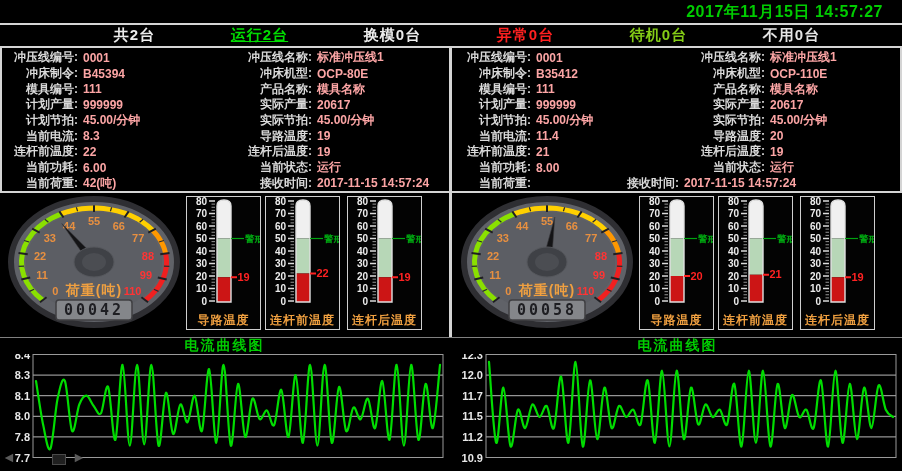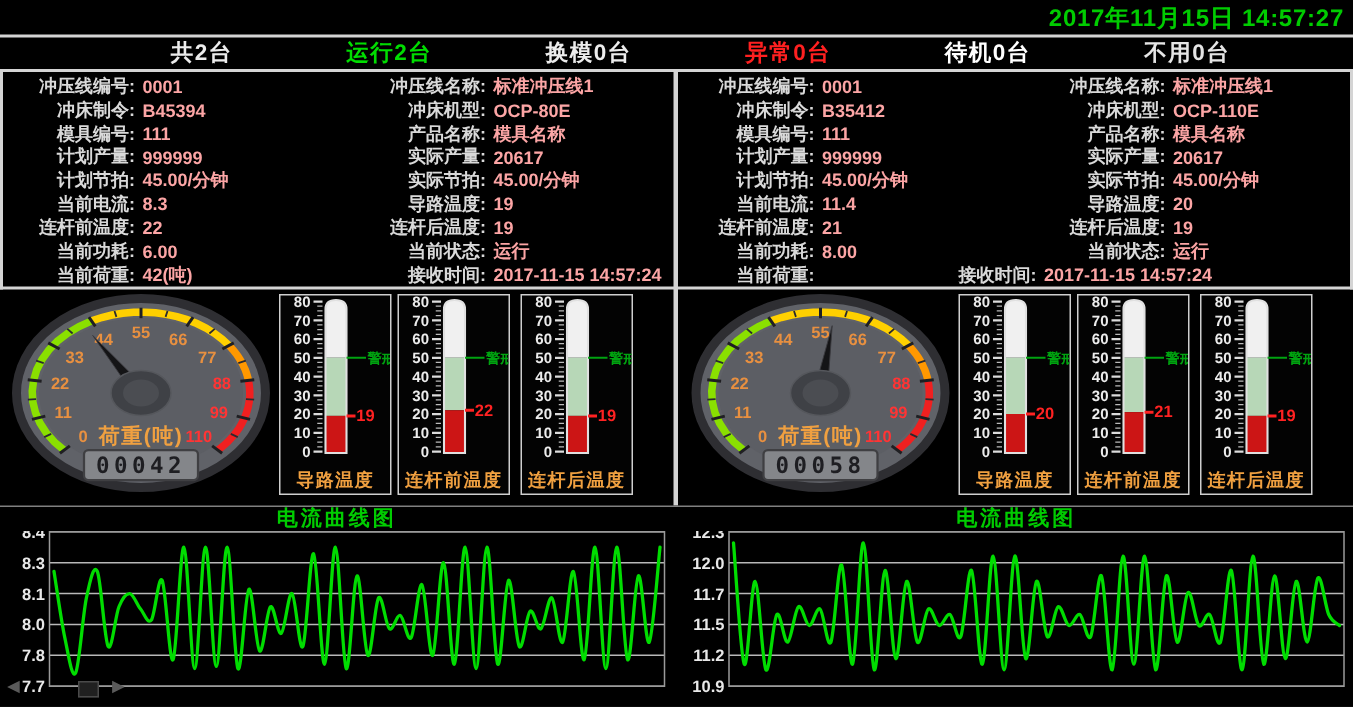--- a/index.html
+++ b/index.html
@@ -2,33 +2,33 @@
 <html><head>
 <meta charset="utf-8">
 <style>
   html,body{margin:0;padding:0;background:#151515;}
   .screen{position:relative;width:902px;height:471px;background:#000;overflow:hidden;
           font-family:"Liberation Sans",sans-serif;}
   
   .hline{position:absolute;left:0;right:0;background:#d4d4d4;}
   .vline{position:absolute;background:#d4d4d4;}
   
-  .titlebar{position:absolute;top:0;left:0;right:0;height:40px;}
+  .titlebar{position:absolute;top:0;left:0;right:13px;height:40px;}
   .datetime{position:absolute;right:6px;top:2px;font-size:16px;font-weight:bold;
             color:#00cc00;letter-spacing:.5px;white-space:nowrap;}
   
   .statusbar{position:absolute;top:25px;left:0;right:0;height:21px;display:flex;
              align-items:center;justify-content:space-around;padding:0 60px;}
   .status-cell{font-size:15px;font-weight:bold;letter-spacing:1px;white-space:nowrap;margin-left:32px;}
   
   .main{position:absolute;top:48px;left:0;right:0;bottom:0;}
   .machine{position:absolute;top:0;bottom:0;width:449px;}
   #machine-0{left:0;} #machine-1{left:453px;}
   .infogrid{position:absolute;top:2px;left:2px;right:2px;height:141px;display:grid;
-            grid-template-columns:76px 148px 86px 1fr;grid-auto-rows:15.7px;align-items:center;padding-left:12px;}
+            grid-template-columns:76px 148px 86px 1fr;grid-auto-rows:15.7px;align-items:center;}
   .info-label{font-size:12px;font-weight:bold;color:#d9d9d9;text-align:right;white-space:nowrap;}
   .info-value{font-size:12px;font-weight:bold;color:#fca5a5;padding-left:5px;white-space:nowrap;}
   .gauge-svg{position:absolute;top:148px;left:4px;}
   .thermo{position:absolute;top:148px;width:75px;height:134px;border:1px solid #cfcfcf;
           background:#030303;box-sizing:border-box;}
   .thermo svg{display:block;}
   .thermo-label{position:absolute;bottom:0;left:0;right:0;text-align:center;font-size:12px;
                 font-weight:bold;color:#f0a040;letter-spacing:1px;white-space:nowrap;margin-top:29px;}
   .chartblock{position:absolute;top:290px;left:0;width:449px;height:133px;}
   .chart-title{height:16px;line-height:15px;text-align:center;font-size:14px;font-weight:bold;
@@ -43,24 +43,24 @@
 </head>
 <body>
 
 <div class="screen">
   <div class="titlebar">
     <span class="datetime">2017年11月15日 14:57:27</span>
   </div>
   <div class="hline" style="top:23px;height:2px;"></div>
   <div class="statusbar" id="statusbar">
       <span class="status-cell" style="color: rgb(236, 236, 236);">共2台</span>
-      <span class="status-cell" style="color: rgb(0, 221, 0);">运行2台</span>
+      <span class="status-cell" style="color: rgb(0, 221, 0); text-decoration: underline;">运行2台</span>
       <span class="status-cell" style="color: rgb(236, 236, 236);">换模0台</span>
       <span class="status-cell" style="color: rgb(255, 32, 32);">异常0台</span>
-      <span class="status-cell" style="color: #ffffff;">待机0台</span>
+      <span class="status-cell" style="color: #84cc16;">待机0台</span>
       <span class="status-cell" style="color: #e5e5e5;">不用0台</span>
     </div>
   <div class="hline" style="top:46px;height:2px;"></div>
 
   <div class="main">
     <section class="machine" id="machine-0">
         <div class="infogrid">
           <span class="info-label">冲压线编号:</span>
           <span class="info-value">0001</span>
           <span class="info-label">冲压线名称:</span>

